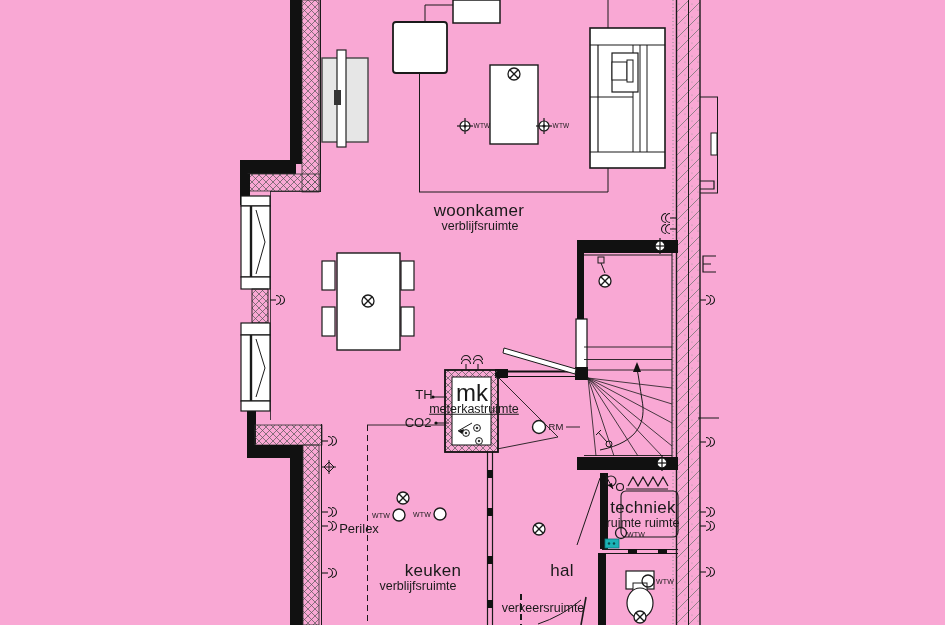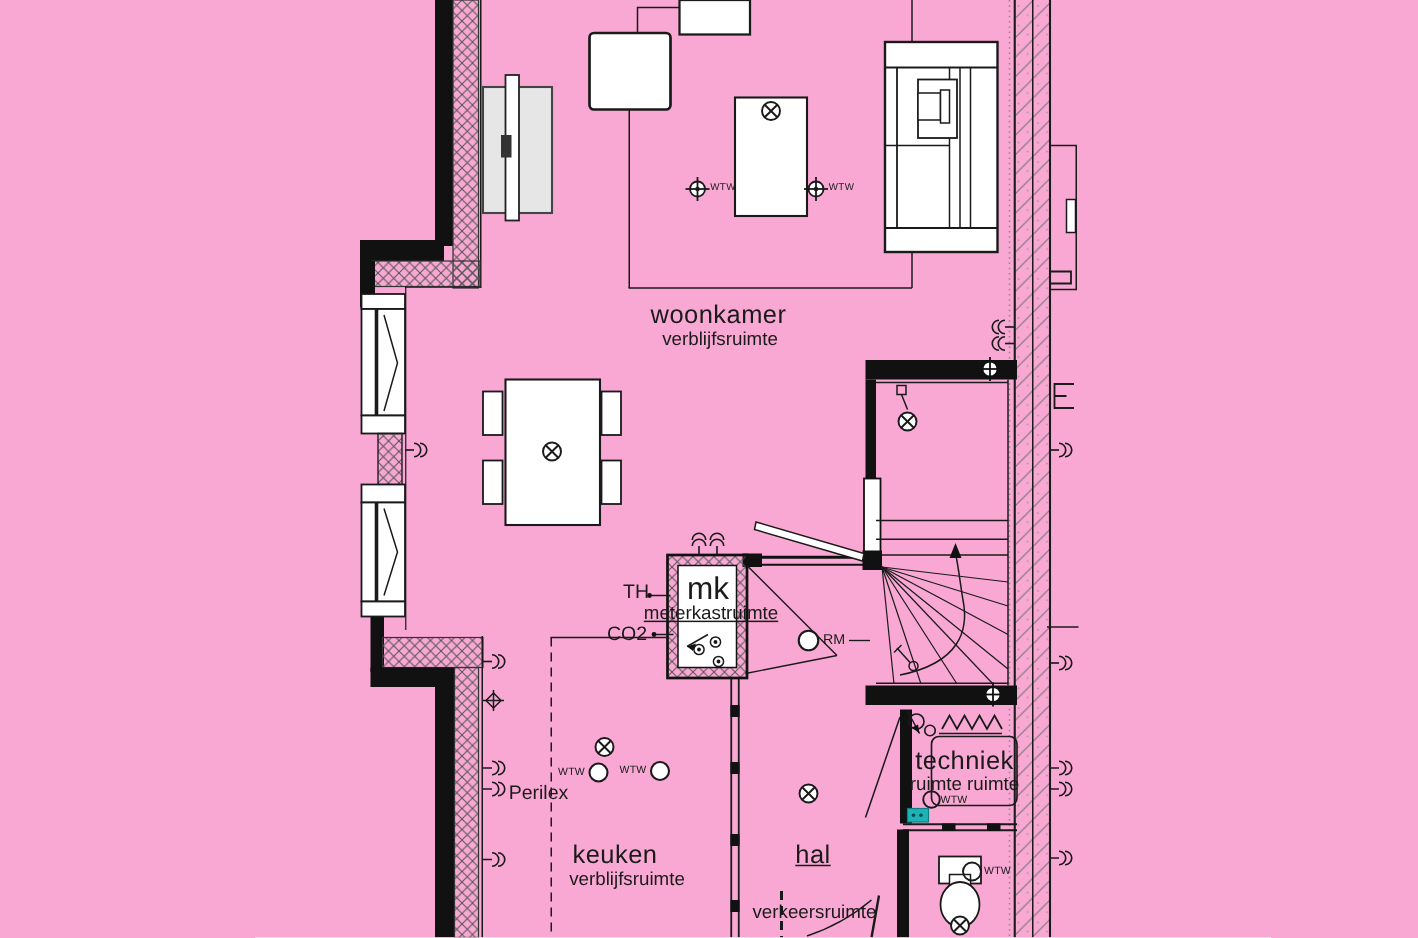--- a/index.html
+++ b/index.html
@@ -3,21 +3,21 @@
 <meta charset="utf-8">
 <style>
   html,body{margin:0;padding:0;background:#fff;}
   #plan{position:relative;width:945px;height:625px;background:#f9a8d4;overflow:hidden;
         font-family:"Liberation Sans", sans-serif;color:#1a1a1a;}
   #plan svg{position:absolute;left:0;top:0;}
   .lbl{position:absolute;transform:translate(-50%,-50%);white-space:nowrap;
        color:#1a1a1a;line-height:1;}
   .room{font-size:17px;letter-spacing:.3px;}
   .sub{font-size:12.5px;}
-  .mk{font-size:21px;}
+  .mk{font-size:24px;}
   .ann{font-size:13px;}
   .tiny{font-size:7px;letter-spacing:.2px;}
   .rm{font-size:9.5px;}
 </style>
 </head>
 <body>
 
 <div id="plan">
 
 <svg width="945" height="625" viewBox="0 0 945 625">
@@ -292,24 +292,24 @@
       <path d="M329,462 l5,5 l-5,5 l-5,-5 z"></path>
       <line x1="329" y1="460" x2="329" y2="474"></line>
           <line x1="322" y1="467" x2="336" y2="467"></line>
     </g>
   </g>
 </svg>
 
 <div class="lbl room" style="left:479px;top:210px;">woonkamer</div>
 <div class="lbl sub" style="left:480px;top:226px;">verblijfsruimte</div>
 
-<div class="lbl room" style="left:394px;top:570px;padding-left:32px;">keuken</div>
+<div class="lbl room" style="left:417px;top:570px;padding-left:32px;">keuken</div>
 <div class="lbl sub" style="left:418px;top:586px;">verblijfsruimte</div>
 
-<div class="lbl room" style="left:542px;top:570px;text-decoration:underline;">hal</div>
+<div class="lbl room" style="left:562px;top:570px;">hal</div>
 <div class="lbl sub" style="left:543px;top:608px;">verkeersruimte</div>
 
 <div class="lbl room" style="left:643px;top:507px;text-align:center;">techniek</div>
 <div class="lbl sub" style="left:643px;top:523px;">ruimte ruimte</div>
 
 <div class="lbl mk" style="left:472px;top:393px;">mk</div>
 <div class="lbl sub" style="left:474px;top:409px;text-decoration:underline;">meterkastruimte</div>
 
 <div class="lbl ann" style="left:424px;top:394px;">TH</div>
 <div class="lbl ann" style="left:418px;top:422px;">CO2</div>

